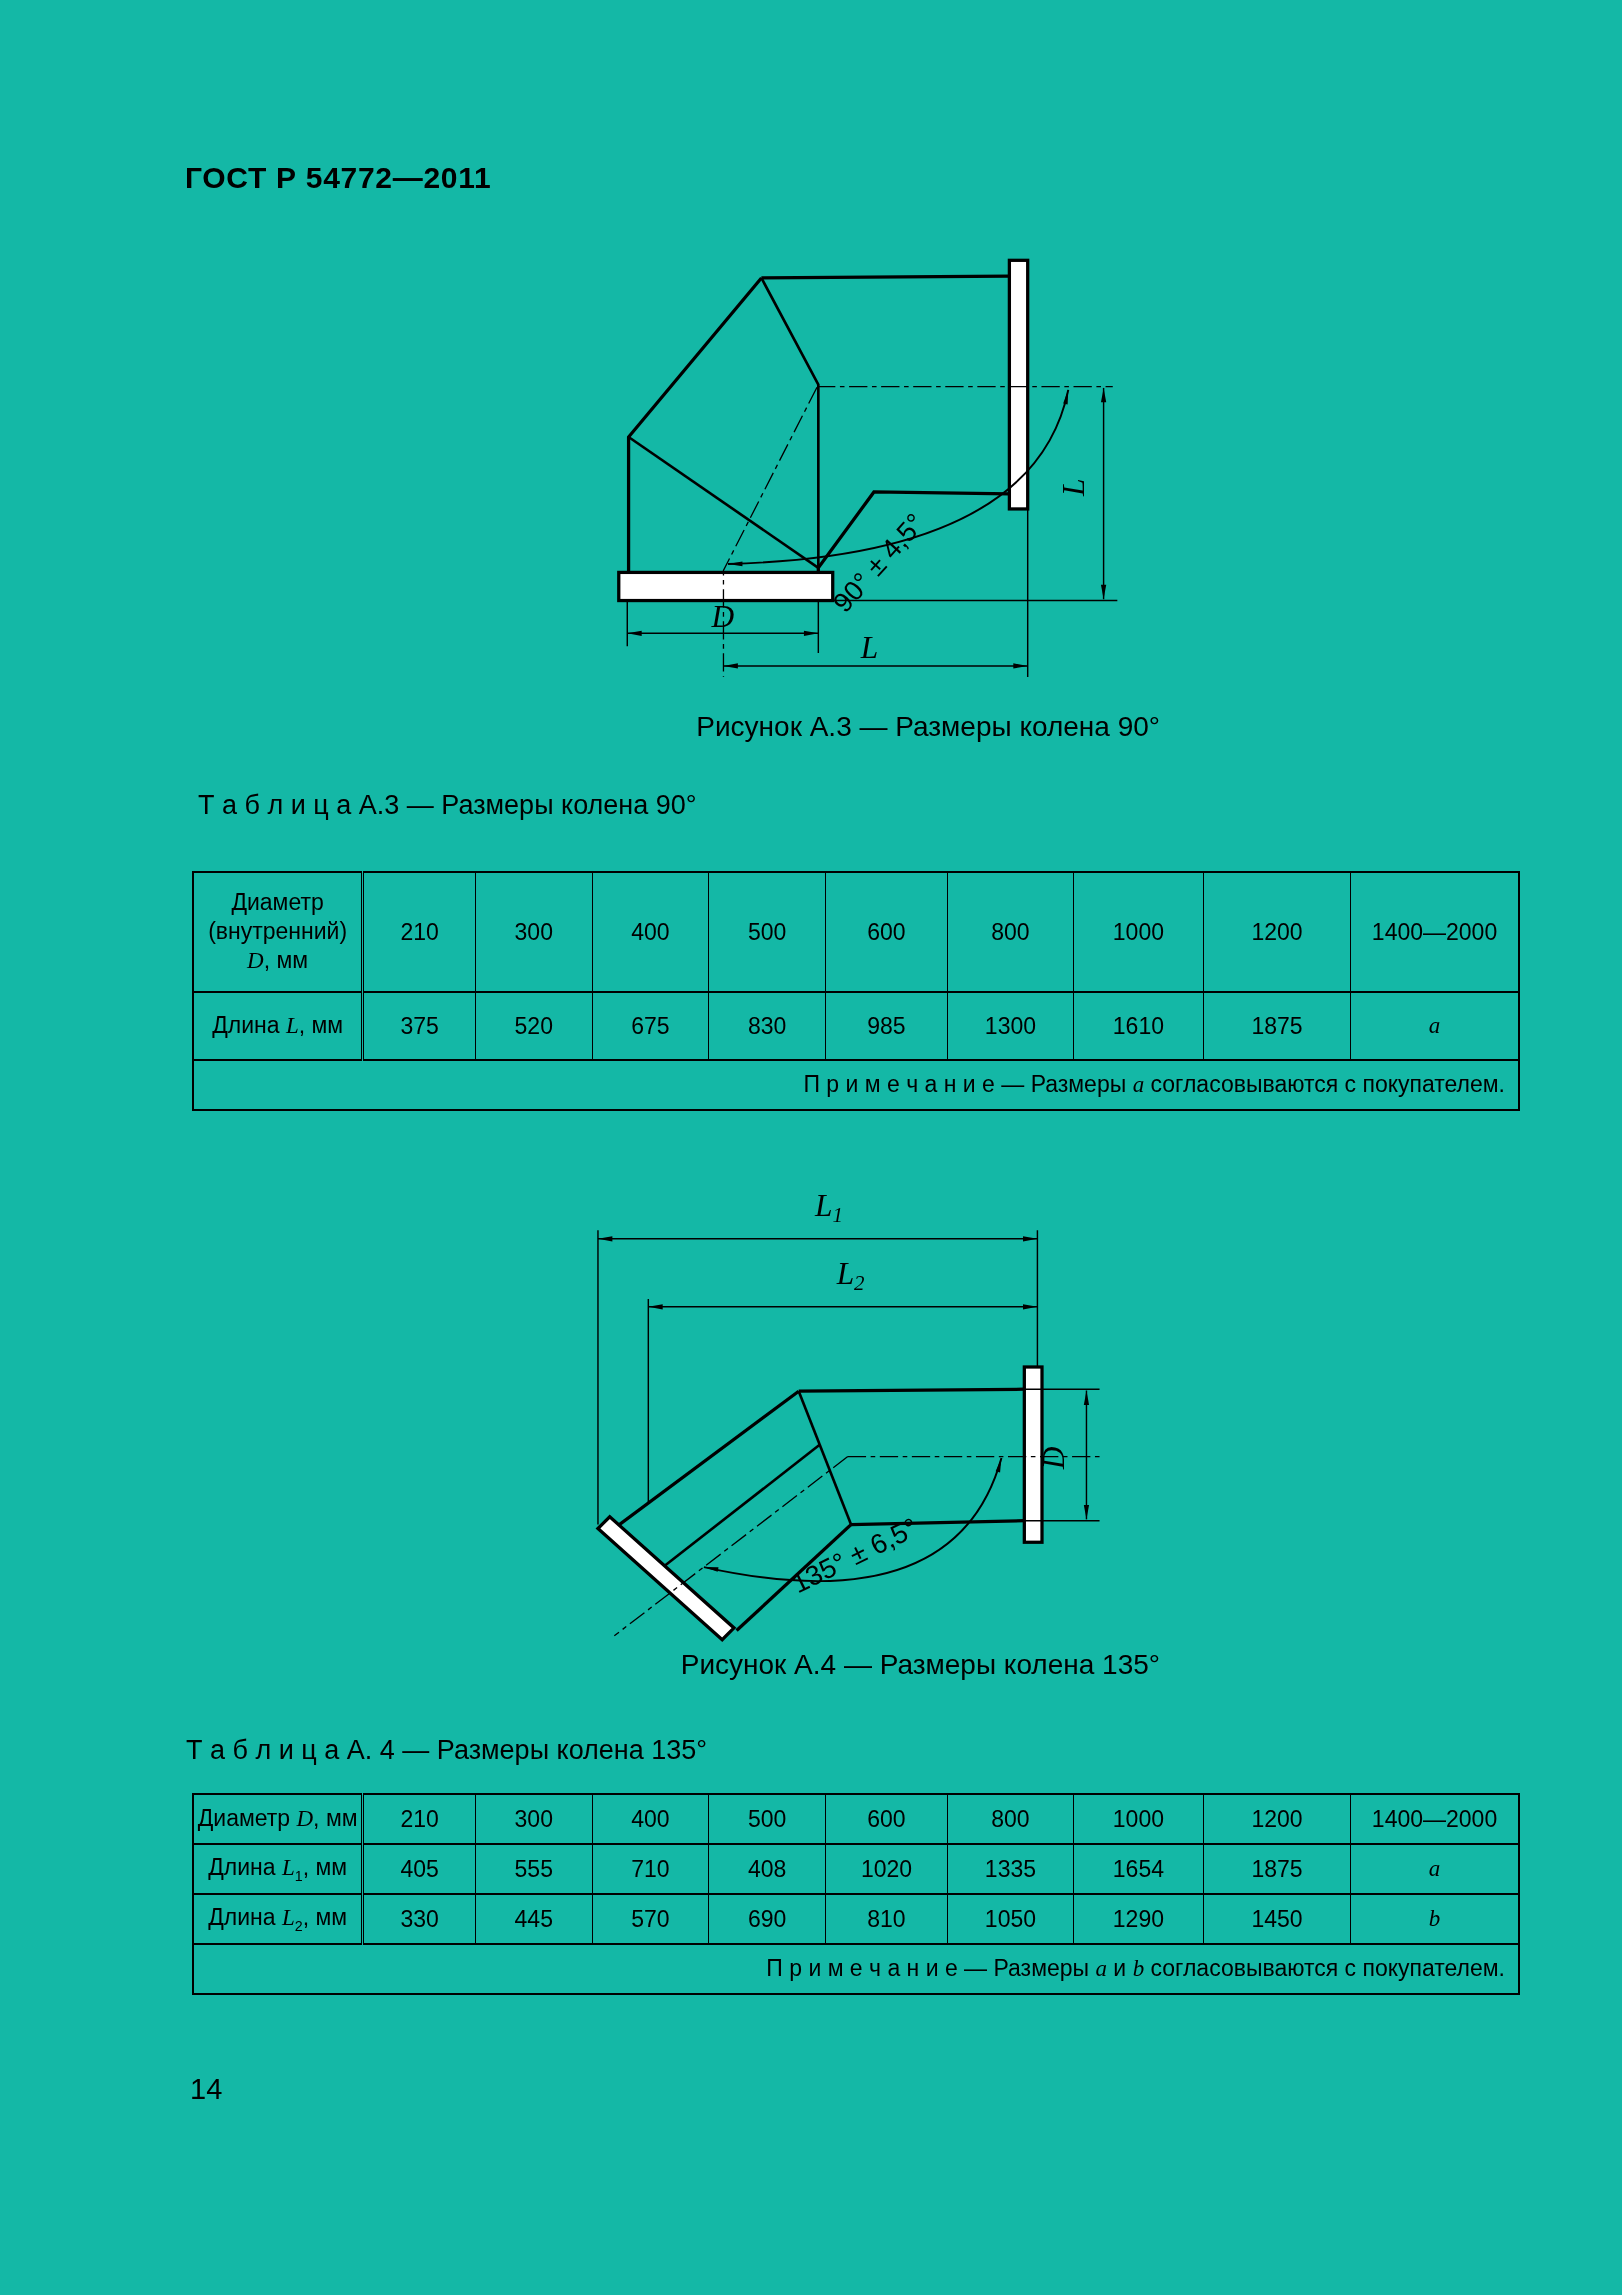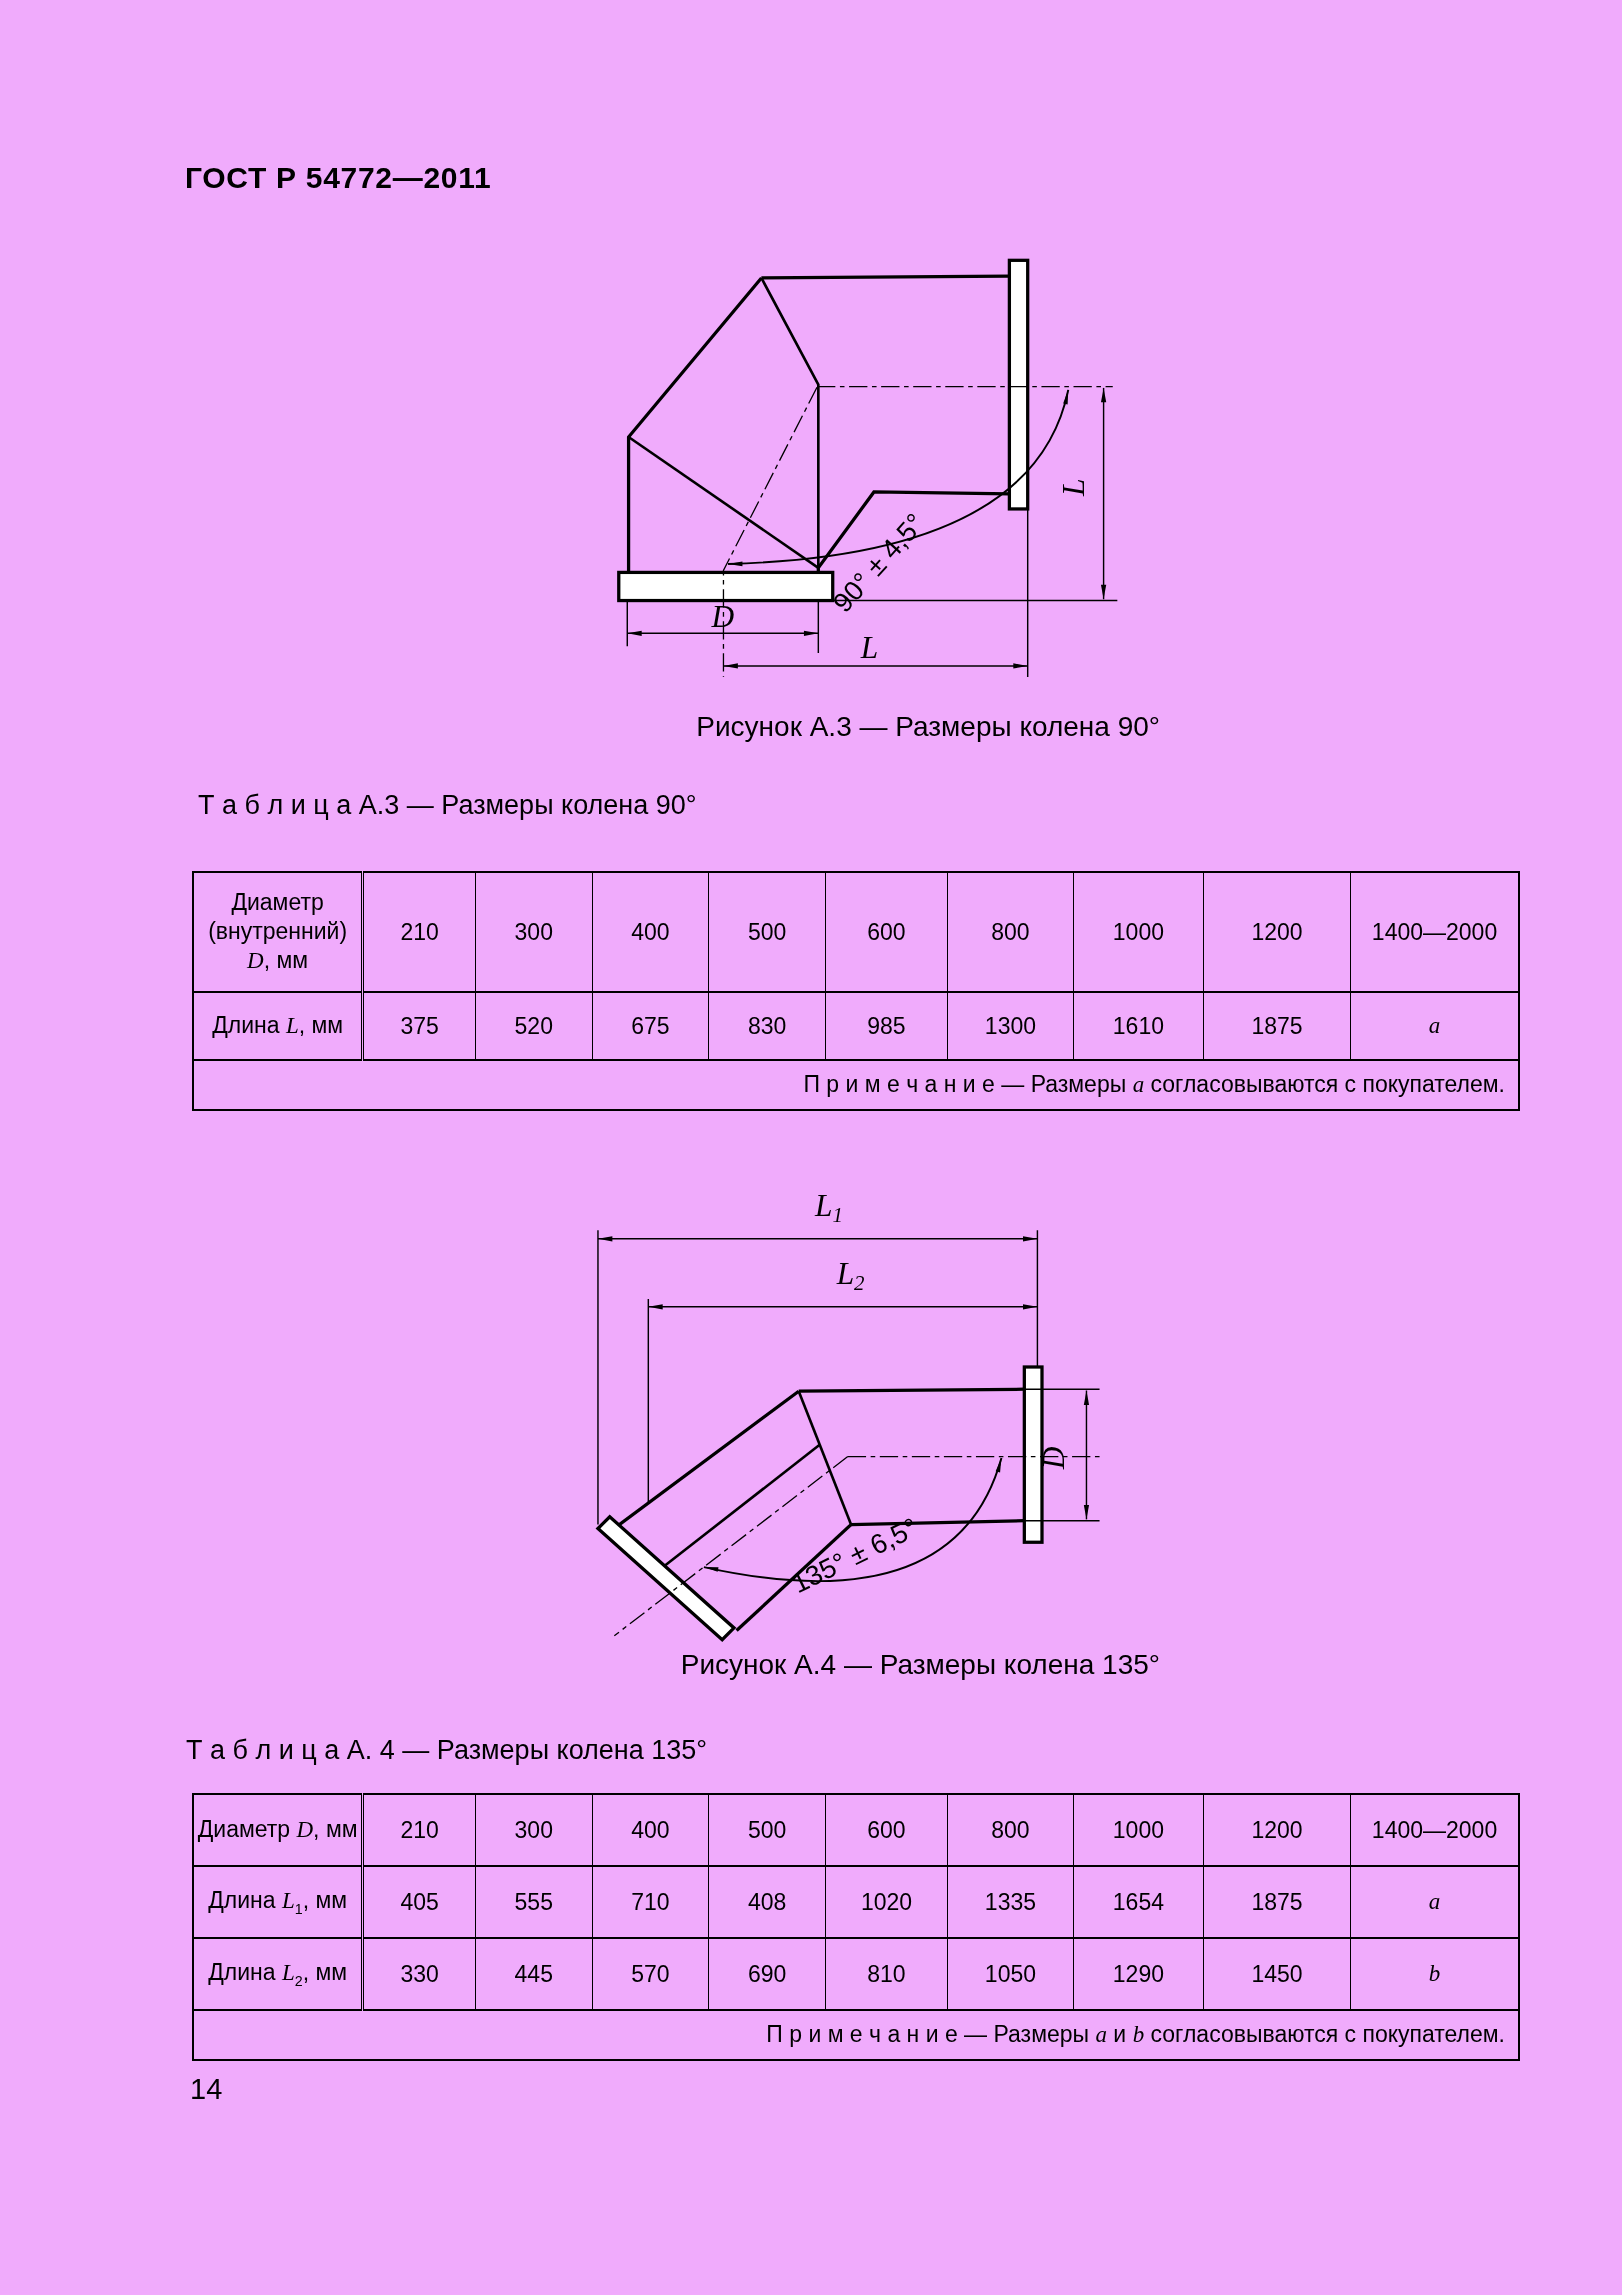--- a/index.html
+++ b/index.html
@@ -1,36 +1,36 @@
 <!DOCTYPE html>
 <html style="font-size:10.5px"><head>
 <meta charset="utf-8">
 <style>
   html,body{margin:0;padding:0;background:#888;}
-  #page{position:relative;width:1623px;height:2295px;background:#f0abfc;
+  #page{position:relative;width:1623px;height:2295px;background:#14b8a6;
         font-family:"Liberation Sans",sans-serif;color:#000;overflow:hidden;}
   .abs{position:absolute;}
   #doc-header{left:185px;top:161px;font-size:30px;font-weight:bold;letter-spacing:0.7px;}
   .fig-caption{font-size:28px;text-align:right;width:602px;}
   #fig-a3-caption{left:558px;top:711px;}
   #fig-a4-caption{left:558px;top:1649px;}
   .table-title{left:186px;font-size:27px;}
   #table-a3-title{top:790px;margin-left:12px;}
   #table-a4-title{top:1735px;}
   .gost-table{position:absolute;left:192px;width:1328px;border-collapse:collapse;
               table-layout:fixed;font-size:23px;}
   #table-a3{top:871px;}
   #table-a4{top:1793px;}
   .gost-table td{border:1.3px solid #000;text-align:center;vertical-align:middle;
                  padding:3.9px 2.6px;line-height:1.25;}
   .gost-table tr{border-top:2px solid #000;border-bottom:2px solid #000;}
   .gost-table{border:2.6px solid #000;}
   .gost-table td.rowhead{border-right:3.9px double #000;}
   .gost-table td.note-cell{text-align:right;padding:9.2px 13px 9.2px 38px;border:1.3px solid #000;}
-  .r1{height:120px;} .r2{height:68px;margin-top:8px;} .r4{height:72px;} .rn{height:41px;}
+  .r1{height:120px;} .r2{height:68px;margin-top:8px;} .r4{height:50px;} .rn{height:41px;}
   .v{font-style:italic;font-family:"Liberation Serif",serif;}
   sub{font-size:0.62em;}
   #page-number{left:190px;top:2073px;font-size:29px;}
   svg text{font-family:"Liberation Sans",sans-serif;}
   .dimlbl{font-style:italic;font-family:"Liberation Serif",serif;font-size:48px;}
   .anglbl{font-size:42px;}
   .sub-t{font-size:32px;}
 </style>
 </head>
 <body>

